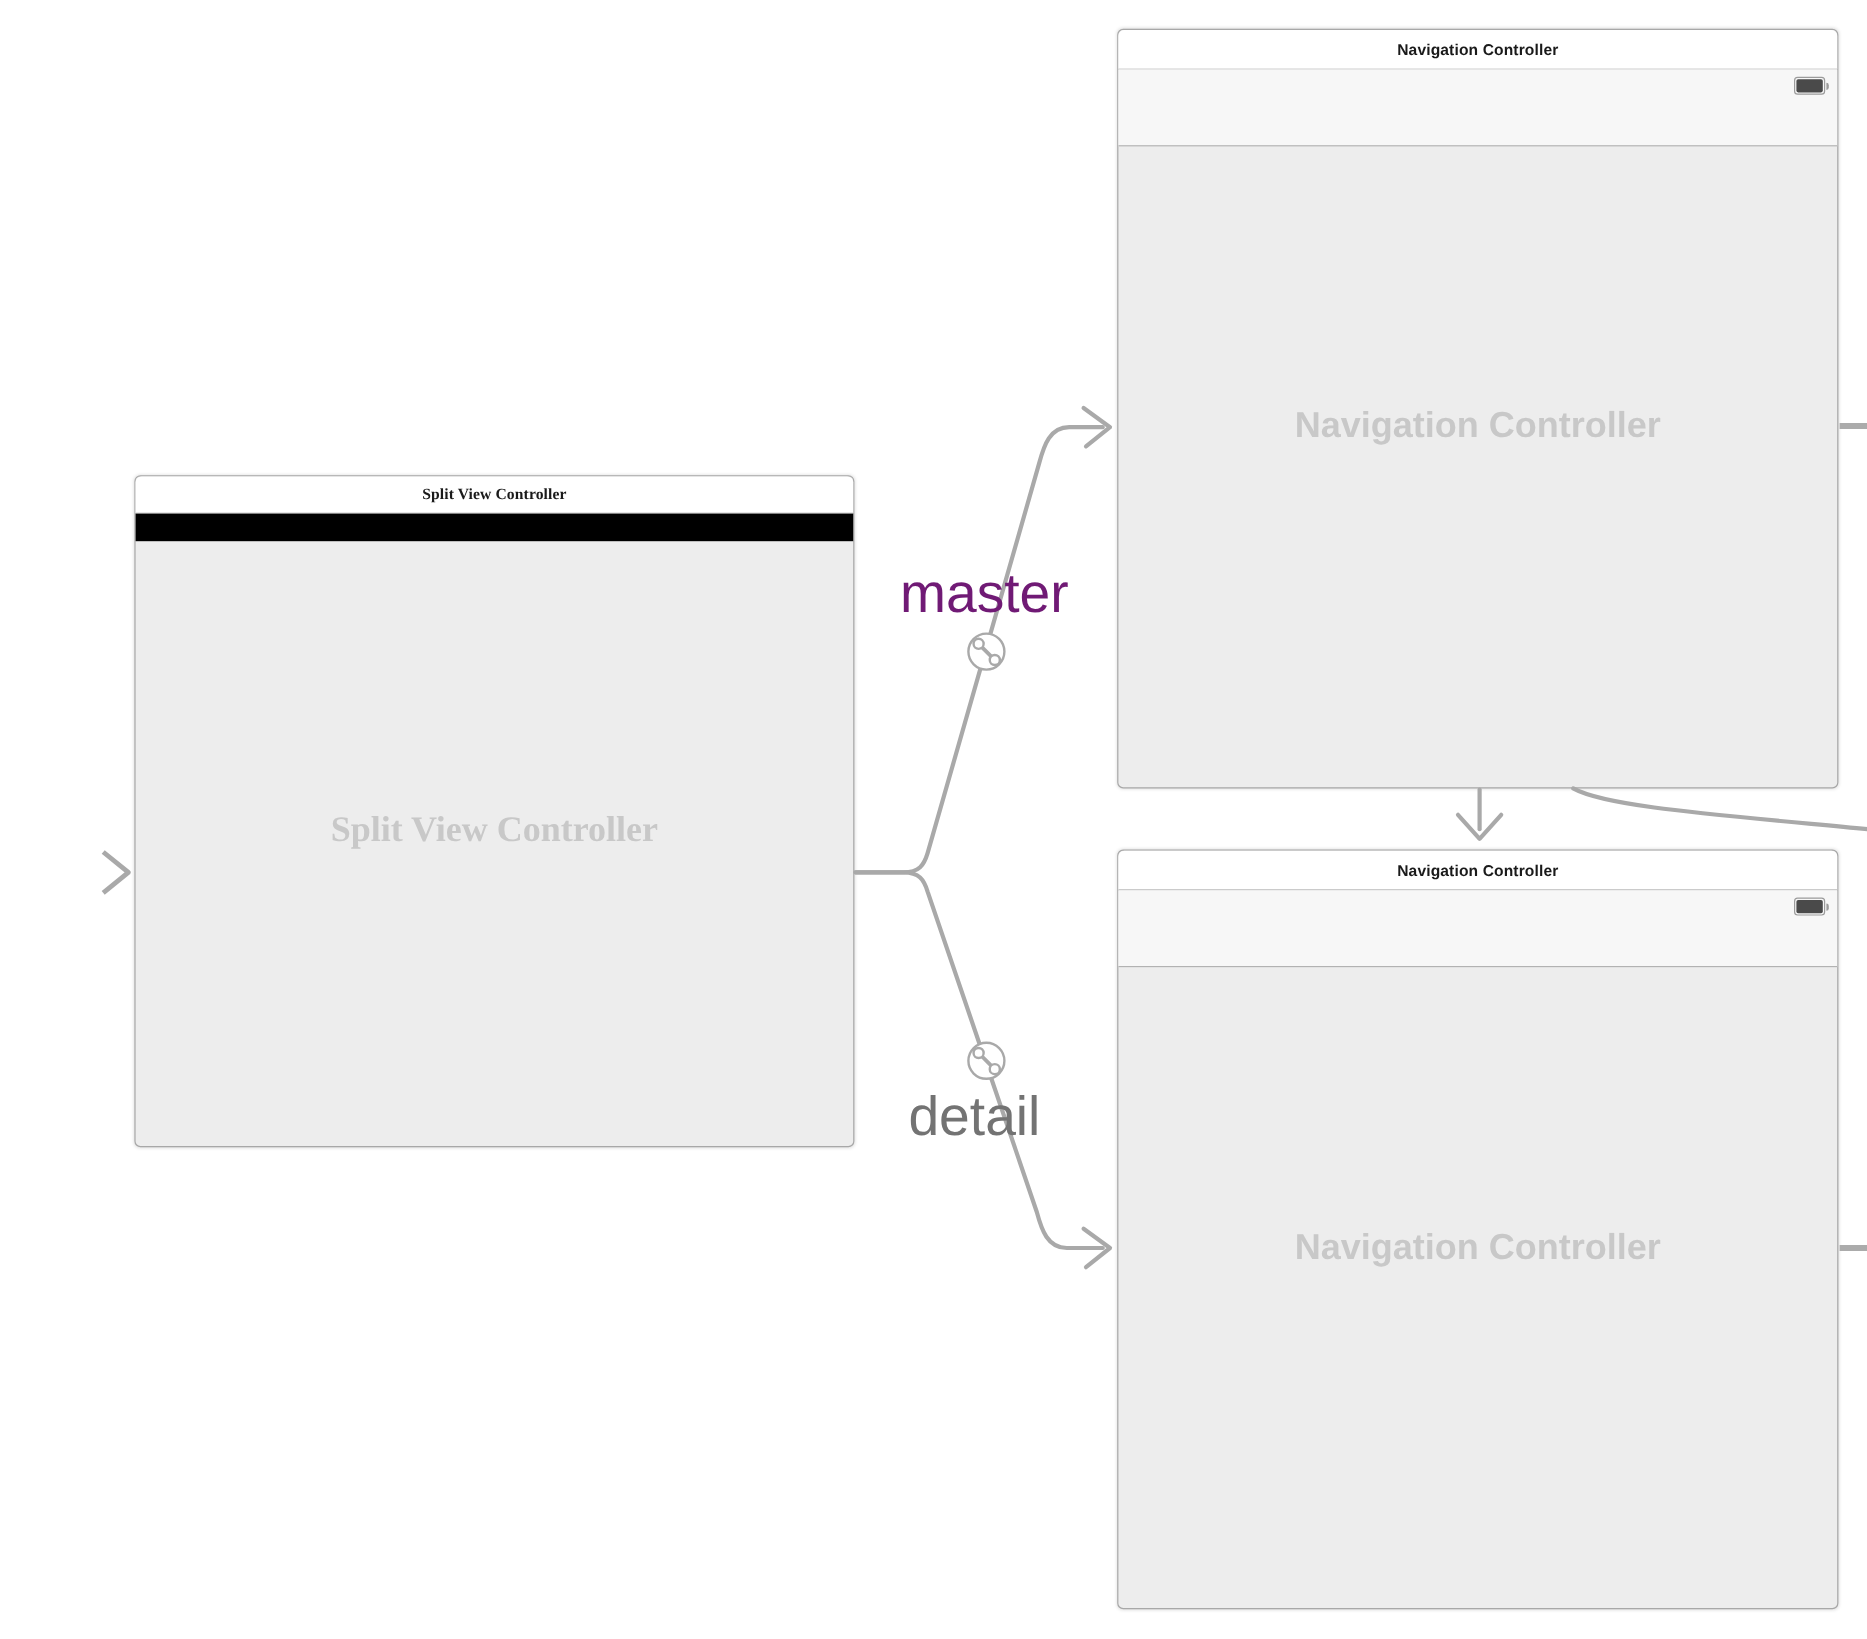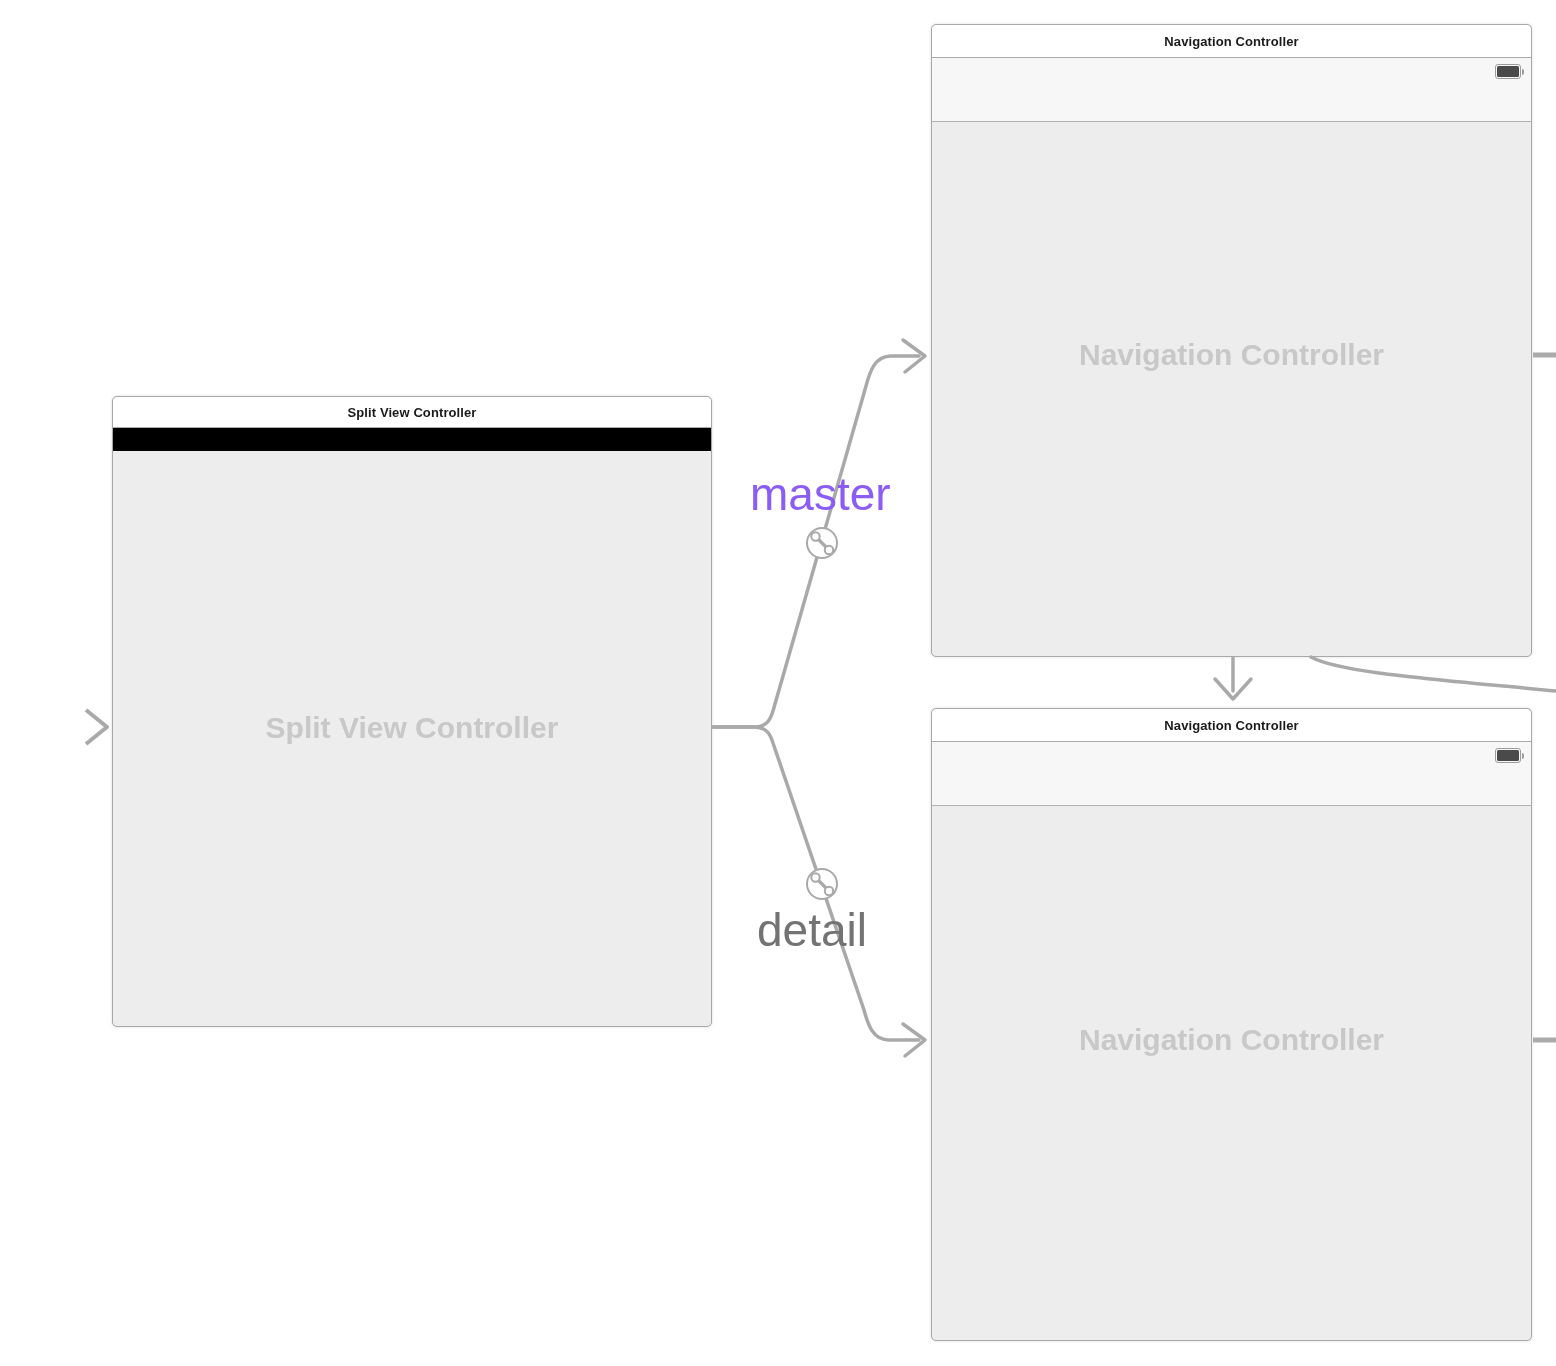--- a/index.html
+++ b/index.html
@@ -141,21 +141,21 @@
     </g>
 
     <g>
       <circle cx="822" cy="884" r="15" fill="#ffffff" stroke="#A9A9A9" stroke-width="2"></circle>
       <line x1="818" y1="880" x2="827" y2="889" stroke="#A9A9A9" stroke-width="3.2" stroke-linecap="round"></line>
       <circle cx="815.5" cy="877.5" r="4.2" fill="#ffffff" stroke="#A9A9A9" stroke-width="2"></circle>
       <circle cx="829" cy="891" r="4.2" fill="#ffffff" stroke="#A9A9A9" stroke-width="2"></circle>
     </g>
   </svg>
 
-  <div class="scene" style="left:112px;top:396px;width:600px;height:631px;">
+  <div class="scene" style="left:112px;top:396px;width:600px;height:560px;font-family:Liberation Serif, serif;">
     <div class="scene-header" style="height:30px;">
       <span class="scene-title">Split View Controller</span>
     </div>
     <div class="status-bar-black"></div>
     <div class="scene-content">
       <span class="ghost-label" style="margin-top:-22px;">Split View Controller</span>
     </div>
   </div>
 
   <div class="scene" style="left:931px;top:24px;width:601px;height:633px;">
@@ -181,16 +181,16 @@
       <div class="battery">
         <div class="level"></div>
           <div class="nub"></div>
       </div>
     </div>
     <div class="scene-content">
       <span class="ghost-label" style="margin-top:-66px;">Navigation Controller</span>
     </div>
   </div>
 
-  <div class="segue-label" id="label-master" style="left: 750px; top: 471px; color: #8b5cf6;">master</div>
+  <div class="segue-label" id="label-master" style="left: 750px; top: 471px; color: #701a75;">master</div>
   <div class="segue-label" id="label-detail" style="left: 757px; top: 907px; color: #737373;">detail</div>
 
 </div>
 
 </body></html>

